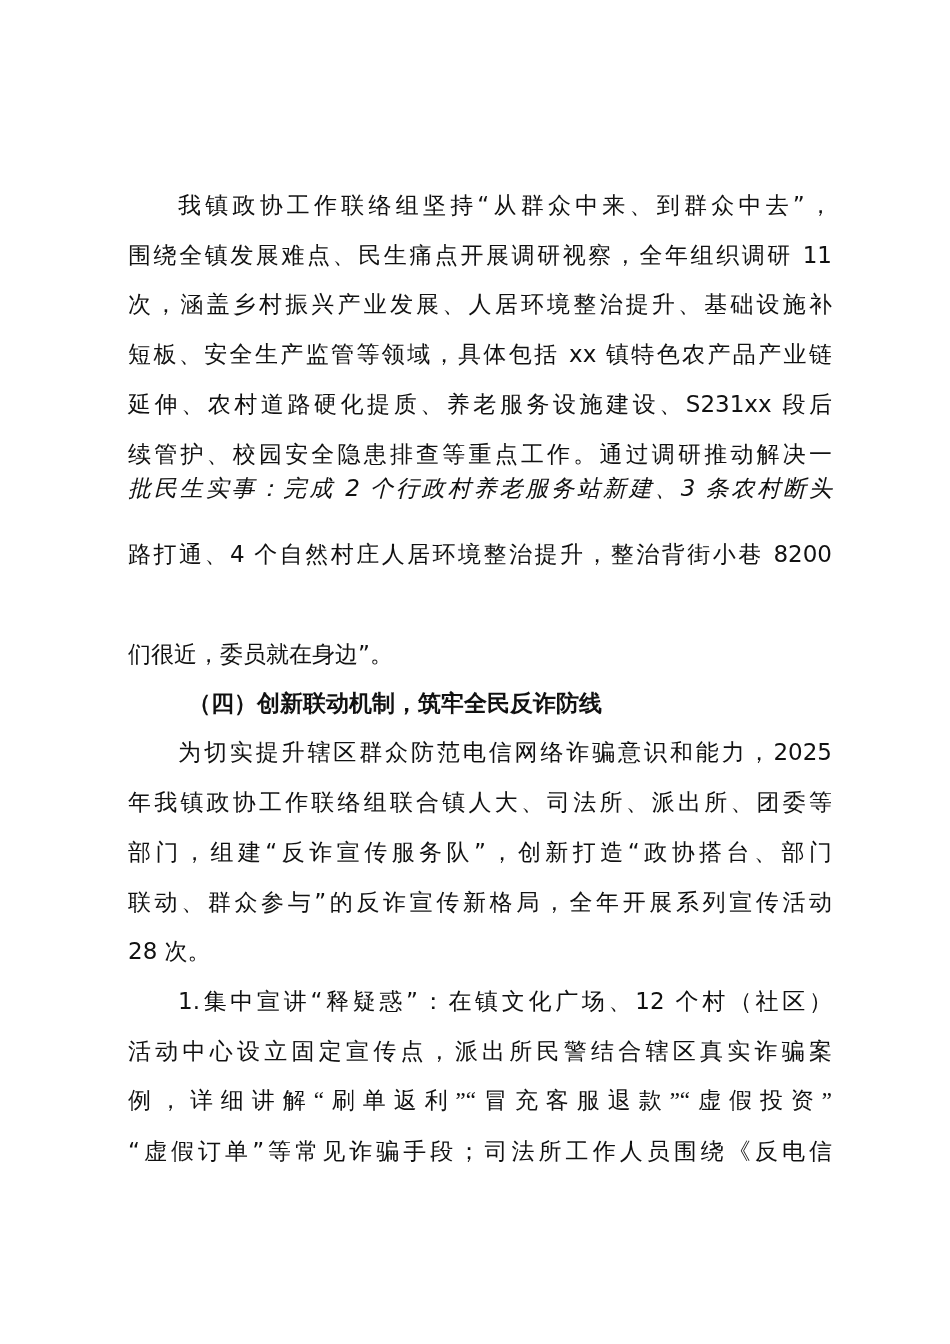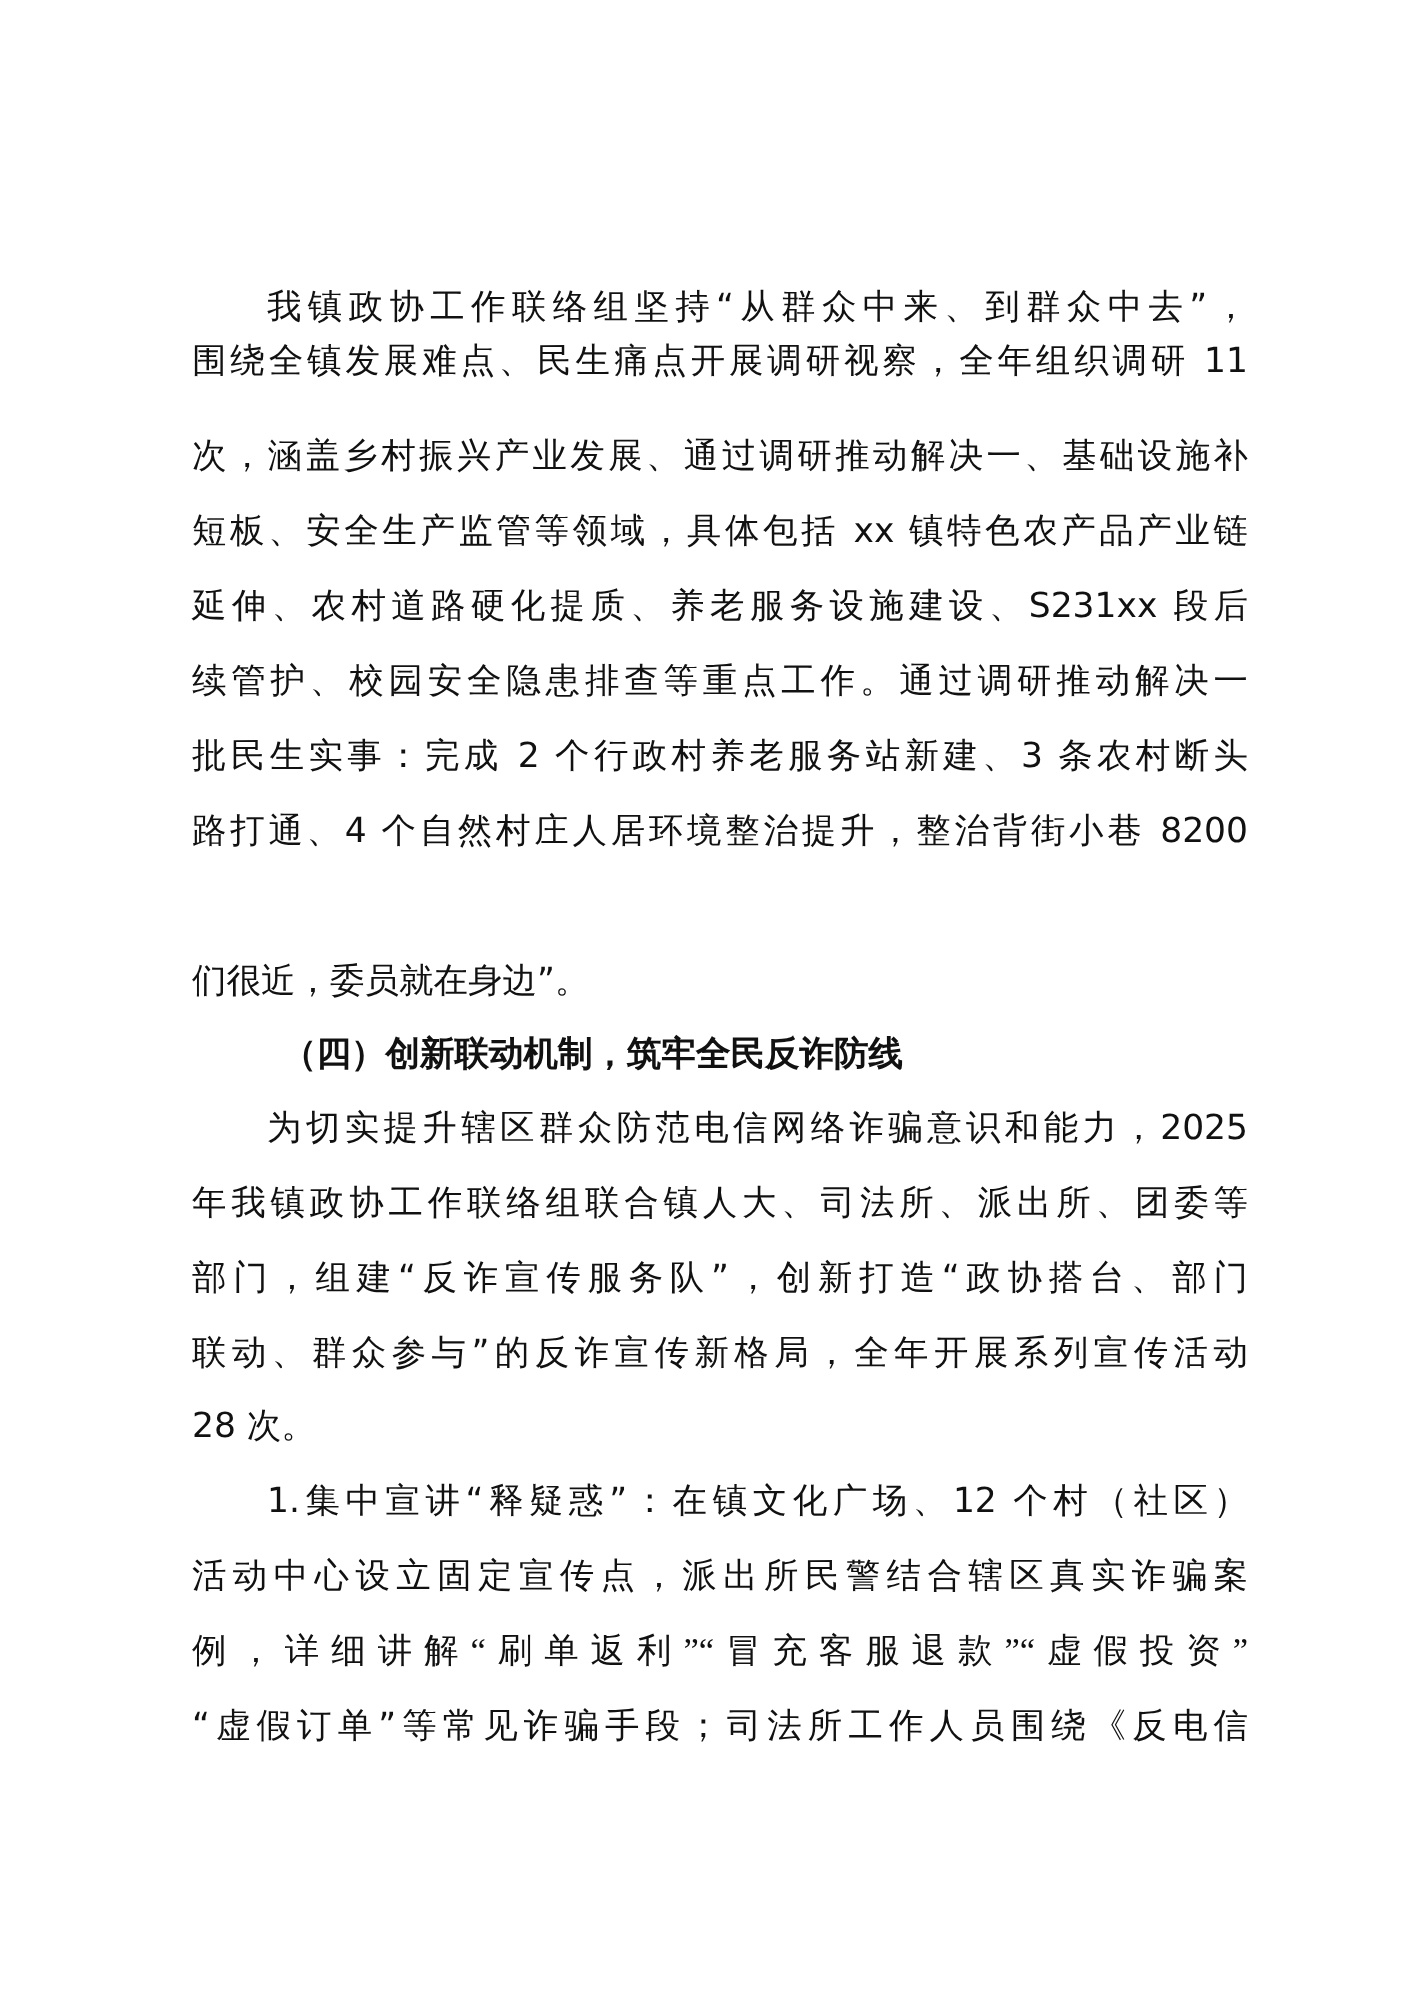--- a/index.html
+++ b/index.html
@@ -48,26 +48,26 @@
       font-weight: bold;
       text-align-last: left;
     }
   </style>
 </head>
 <body>
 
 <div class="page">
 
   <div class="line indent" style="top:180px;">我镇政协工作联络组坚持“从群众中来、到群众中去”，</div>
-  <div class="line" style="top:216px;">围绕全镇发展难点、民生痛点开展调研视察，全年组织调研 11</div>
-  <div class="line" style="top:279px;">次，涵盖乡村振兴产业发展、通过调研推动解决一、基础设施补</div>
+  <div class="line" style="top:230px;">围绕全镇发展难点、民生痛点开展调研视察，全年组织调研 11</div>
+  <div class="line" style="top:279px;">次，涵盖乡村振兴产业发展、人居环境整治提升、基础设施补</div>
   <div class="line" style="top:329px;">短板、安全生产监管等领域，具体包括 xx 镇特色农产品产业链</div>
   <div class="line" style="top:379px;">延伸、农村道路硬化提质、养老服务设施建设、S231xx 段后</div>
   <div class="line" style="top:429px;">续管护、校园安全隐患排查等重点工作。通过调研推动解决一</div>
-  <div class="line" style="top:479px;">批民生实事：完成 2 个行政村养老服务站新建、3 条农村断头</div>
+  <div class="line" style="top:463px;font-style:italic;">批民生实事：完成 2 个行政村养老服务站新建、3 条农村断头</div>
   <div class="line" style="top:529px;">路打通、4 个自然村庄人居环境整治提升，整治背街小巷 8200</div>
   <div class="line last" style="top:629px;">们很近，委员就在身边”。</div>
 
   <div class="line heading" style="top:678px;">（四）创新联动机制，筑牢全民反诈防线</div>
 
   <div class="line indent" style="top:727px;">为切实提升辖区群众防范电信网络诈骗意识和能力，2025</div>
   <div class="line" style="top:777px;">年我镇政协工作联络组联合镇人大、司法所、派出所、团委等</div>
   <div class="line" style="top:827px;">部门，组建“反诈宣传服务队”，创新打造“政协搭台、部门</div>
   <div class="line" style="top:877px;">联动、群众参与”的反诈宣传新格局，全年开展系列宣传活动</div>
   <div class="line last" style="top:926px;">28 次。</div>

